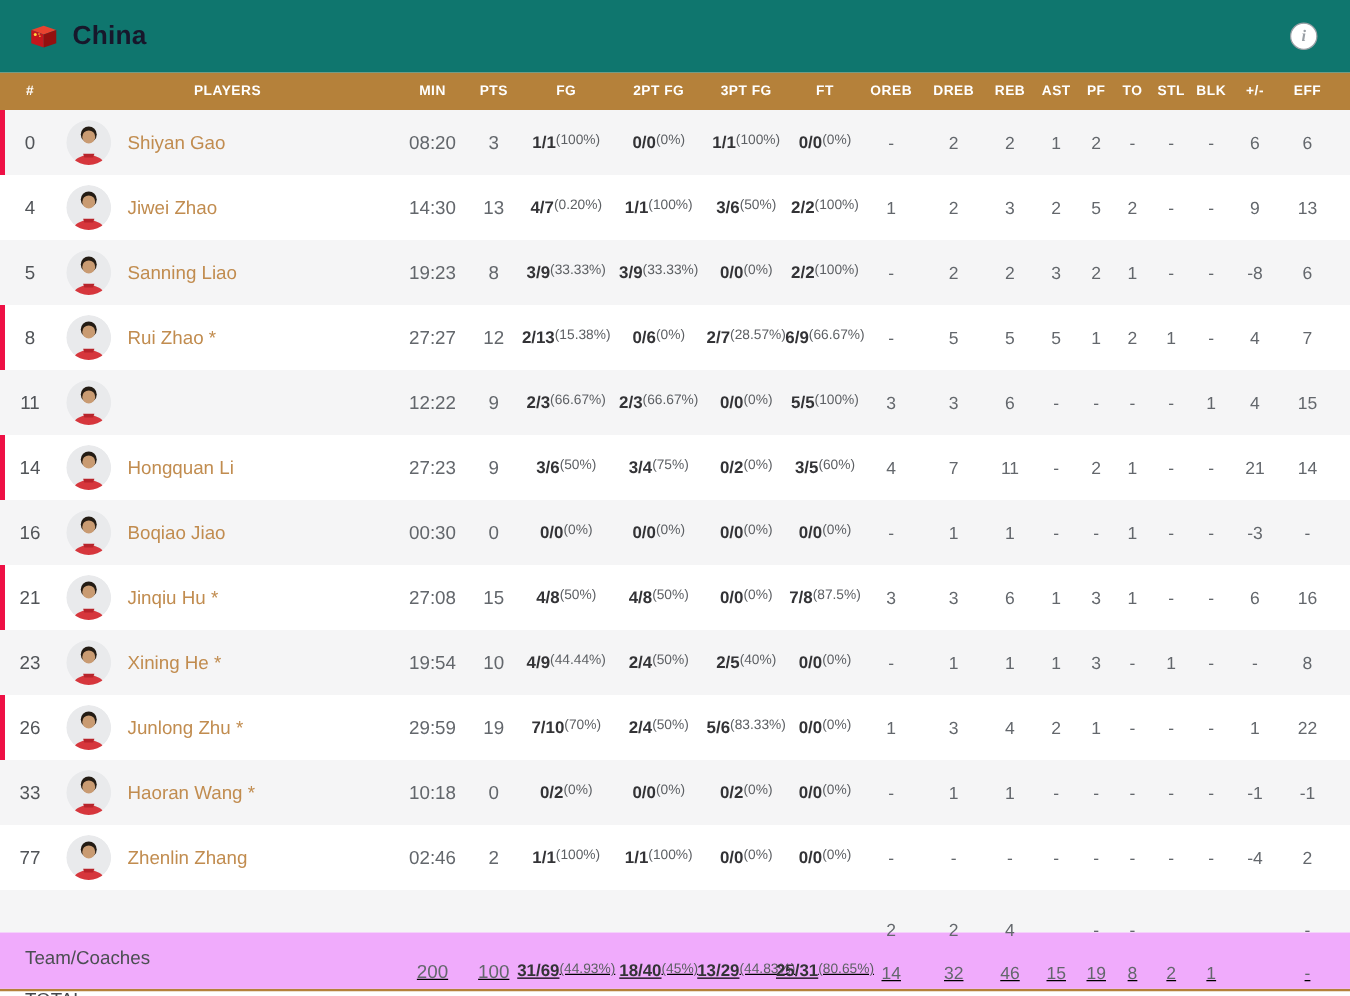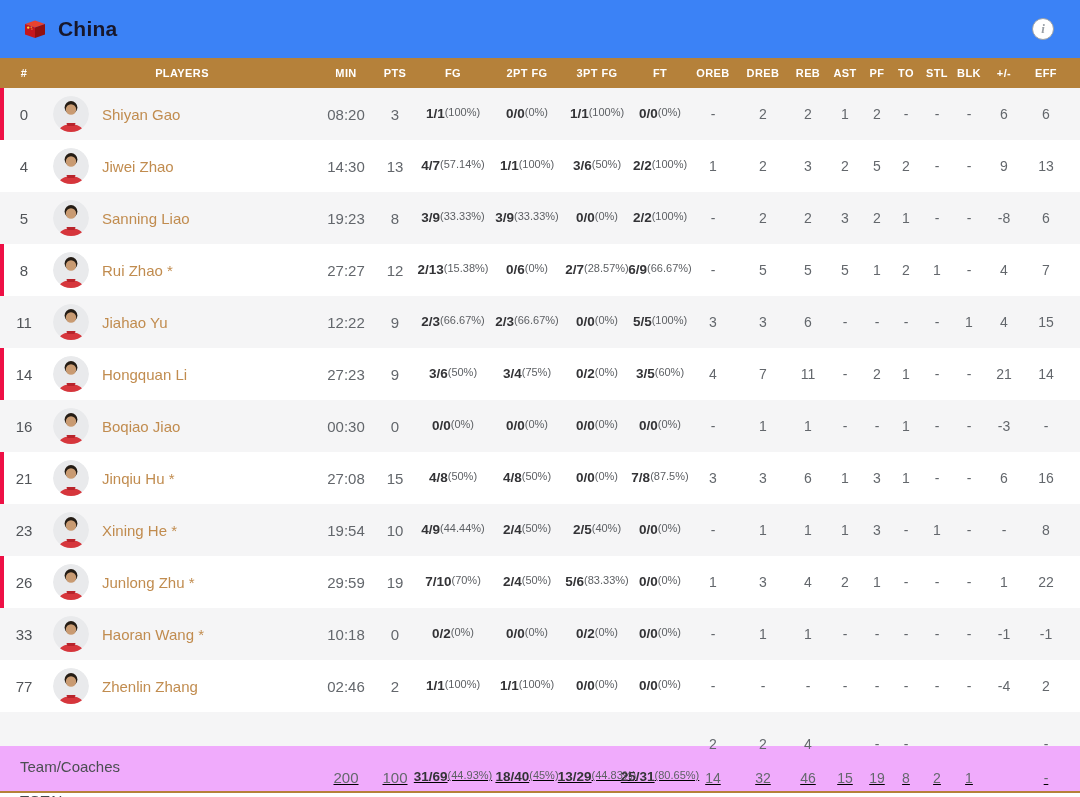--- a/index.html
+++ b/index.html
@@ -13,21 +13,21 @@
     --cols:48px 46px minmax(0,1fr) 60px 38px 78px 70px 70px 56px 50px 50px 40px 34px 30px 28px 34px 30px 40px 44px;
   }
   *{box-sizing:border-box;margin:0;padding:0;}
   html,body{background:#fff;}
   body{
     width:1080px;height:797px;overflow:hidden;
     font-family:"Liberation Sans","DejaVu Sans",sans-serif;
     position:relative;
   }
   .team-header{
-    height:58px;display:flex;align-items:center;padding-left:22px;position:relative;background:#3b82f6;
+    height:58px;display:flex;align-items:center;padding-left:22px;position:relative;background:#0f766e;
   }
   .flag{width:26px;height:24px;margin-right:10px;flex:0 0 auto;}
   .team-name{font-size:21px;font-weight:800;color:var(--dark-text);letter-spacing:.2px;}
   .info-btn{
     position:absolute;right:26px;top:18px;width:22px;height:22px;border-radius:50%;
     border:1.6px solid #9aa0a6;color:#9aa0a6;font-size:13px;font-weight:600;
     display:flex;align-items:center;justify-content:center;background:#fff;cursor:pointer;
     font-family:"Liberation Serif","DejaVu Serif",serif;font-style:italic;
   }
   .grid{display:grid;grid-template-columns:var(--cols);align-items:center;padding-right:12px;}
@@ -153,21 +153,21 @@
           <circle cx="18" cy="13.5" r="5.2" fill="#c99b72"></circle>
           <path d="M5.5,36 C6.5,25.5 29.5,25.5 30.5,36 Z" fill="#d6363c"></path>
           <path d="M13.5,27 L22.5,27 L21.5,30 L14.5,30 Z" fill="#b8242b"></path>
         </svg>
       </div>
       <div class="pname">Jiwei Zhao</div>
       <div class="cell min c4">14:30</div>
       <div class="cell pts c5">13</div>
       <div class="cell shoot c6">
         <span class="frac">4/7</span>
-        <span class="pct">(57.14%)</span>
+        <span class="pct">(0.20%)</span>
       </div>
       <div class="cell shoot c7">
         <span class="frac">1/1</span>
         <span class="pct">(100%)</span>
       </div>
       <div class="cell shoot c8">
         <span class="frac">3/6</span>
         <span class="pct">(50%)</span>
       </div>
       <div class="cell shoot c9">
@@ -274,21 +274,20 @@
       <div class="avatar-wrap">
         <svg class="avatar" viewBox="0 0 36 36">
           <defs></defs>
           <circle cx="18" cy="18" r="18" fill="#e9eaec"></circle>
           <circle cx="18" cy="11.5" r="6.4" fill="#241c14"></circle>
           <circle cx="18" cy="13.5" r="5.2" fill="#c99b72"></circle>
           <path d="M5.5,36 C6.5,25.5 29.5,25.5 30.5,36 Z" fill="#d6363c"></path>
           <path d="M13.5,27 L22.5,27 L21.5,30 L14.5,30 Z" fill="#b8242b"></path>
         </svg>
       </div>
-      <div class="pname">Jiahao Yu</div>
       <div class="cell min c4">12:22</div>
       <div class="cell pts c5">9</div>
       <div class="cell shoot c6">
         <span class="frac">2/3</span>
         <span class="pct">(66.67%)</span>
       </div>
       <div class="cell shoot c7">
         <span class="frac">2/3</span>
         <span class="pct">(66.67%)</span>
       </div>

